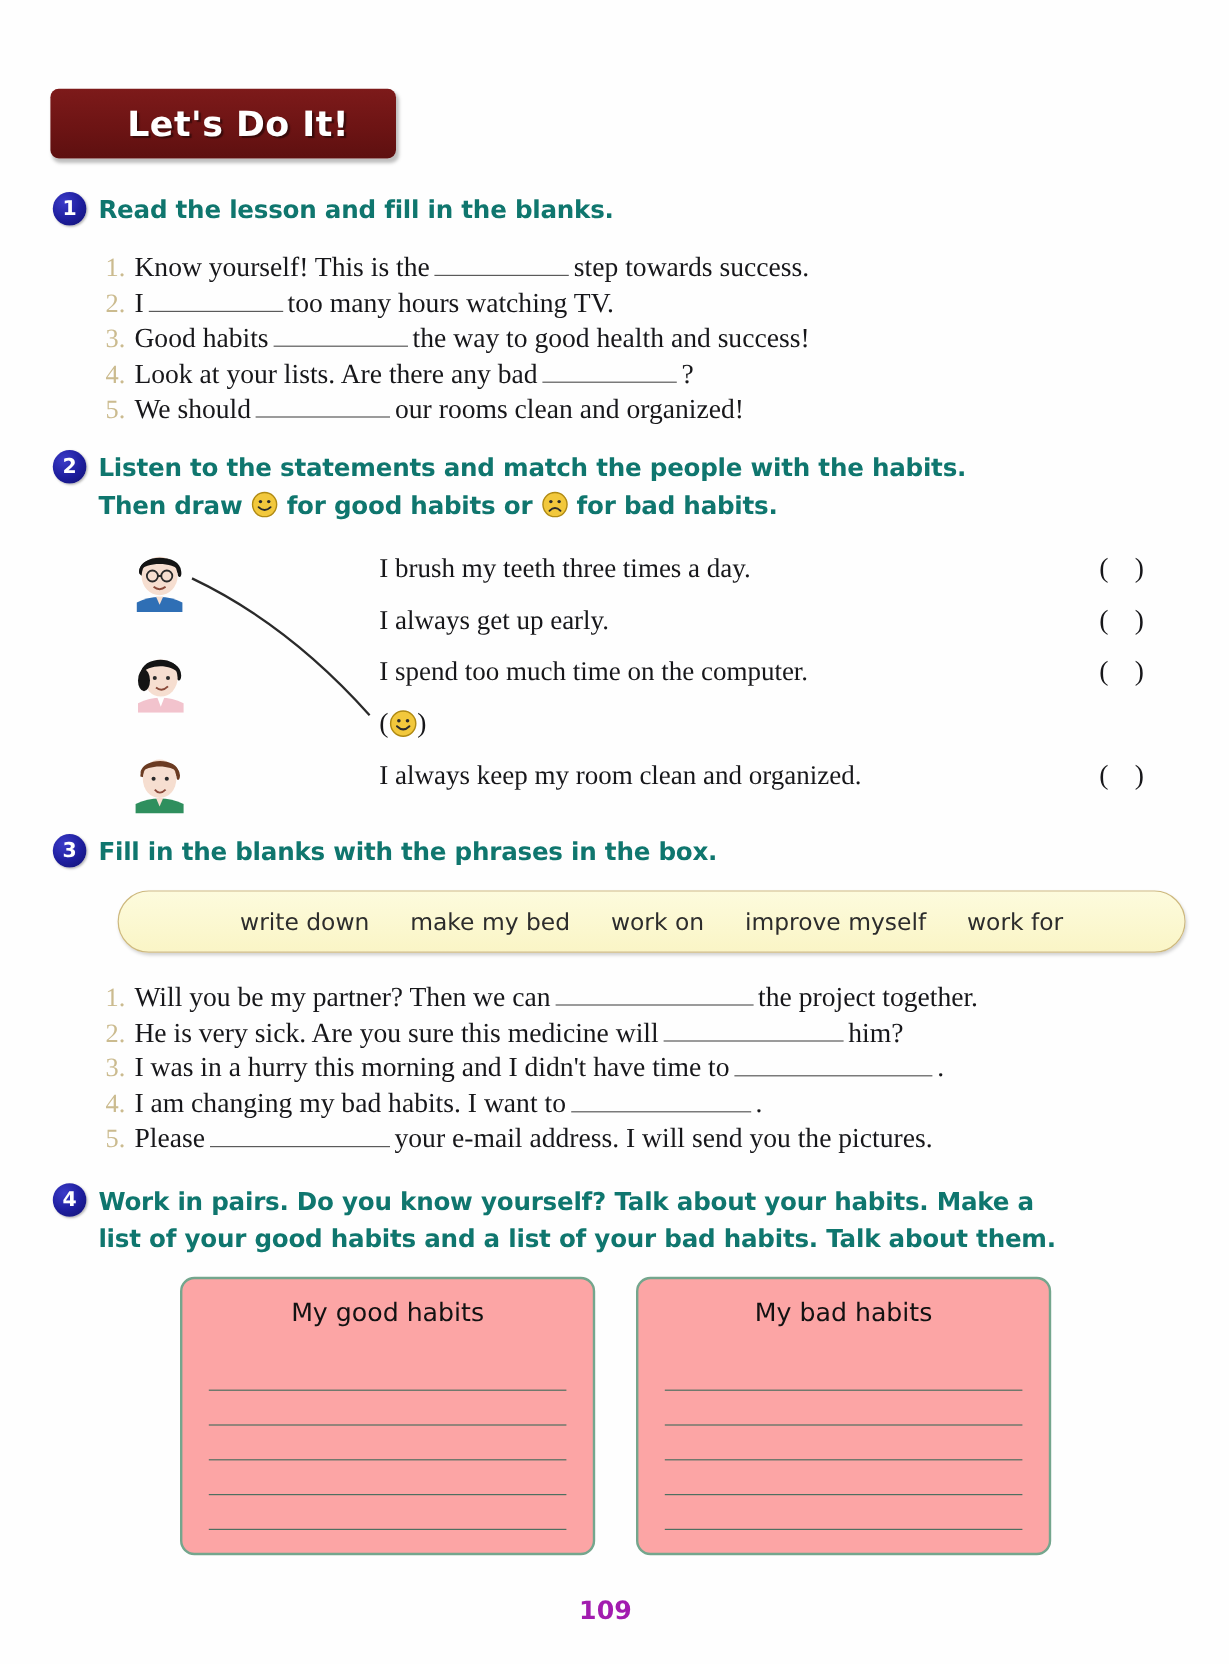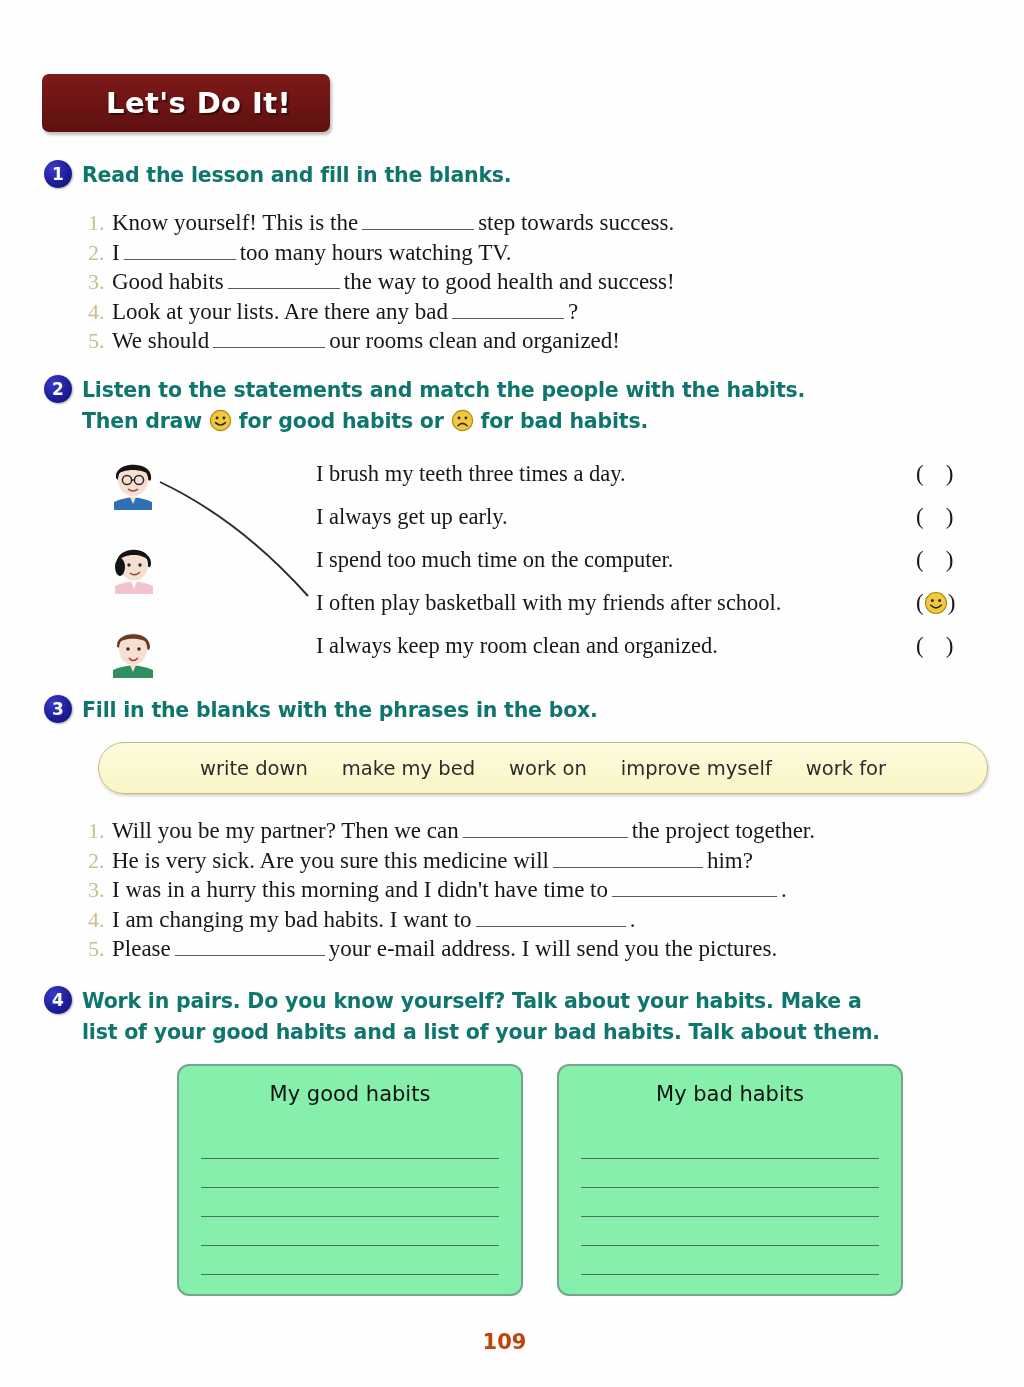--- a/index.html
+++ b/index.html
@@ -149,26 +149,25 @@
     font-family: "DejaVu Sans", sans-serif;
     font-size: 19.5px;
     color: #2c2c2c;
   }
 
   
   .habit-box {
     position: absolute;
     width: 346px;
     height: 232px;
-    background: #86efac;
+    background: #fca5a5;
     border: 2px solid #74a68d;
     border-radius: 12px;
     box-sizing: border-box;
     padding: 16px 22px 0 22px;
-    margin-left: 27px;
   }
   .habit-title {
     font-family: "DejaVu Sans", sans-serif;
     font-size: 21px;
     color: #121212;
     text-align: center;
     margin-bottom: 24px;
   }
   .habit-line {
     border-bottom: 1.8px solid #4e6f60;
@@ -178,21 +177,21 @@
   
   .page-num {
     position: absolute;
     left: 0;
     right: 15px;
     top: 1330px;
     text-align: center;
     font-family: "DejaVu Sans", sans-serif;
     font-weight: bold;
     font-size: 21px;
-    color: #c2410c;
+    color: #a21caf;
   }
 </style>
 </head>
 <body>
 
 <div class="page">
 
   <div class="banner">
     <span class="banner-text">Let's Do It!</span>
   </div>
@@ -309,21 +308,20 @@
     </div>
     <div class="match-row">
       <span class="match-text">I always get up early.</span>
       <span class="paren">(<span class="gap"></span>)</span>
     </div>
     <div class="match-row">
       <span class="match-text">I spend too much time on the computer.</span>
       <span class="paren">(<span class="gap"></span>)</span>
     </div>
     <div class="match-row">
-      <span class="match-text">I often play basketball with my friends after school.</span>
       <span class="paren">(<svg width="24" height="24" viewBox="0 0 24 24">
         <circle cx="12" cy="12" r="10.5" fill="#f2c83c" stroke="#b08a13" stroke-width="1.2"></circle>
         <circle cx="8.4" cy="9.6" r="1.5" fill="#2b2b2b"></circle>
         <circle cx="15.6" cy="9.6" r="1.5" fill="#2b2b2b"></circle>
         <path d="M6.8 14.2 Q12 19.4 17.2 14.2" stroke="#2b2b2b" stroke-width="1.6" fill="none" stroke-linecap="round"></path>
       </svg>)</span>
     </div>
     <div class="match-row">
       <span class="match-text">I always keep my room clean and organized.</span>
       <span class="paren">(<span class="gap"></span>)</span>

